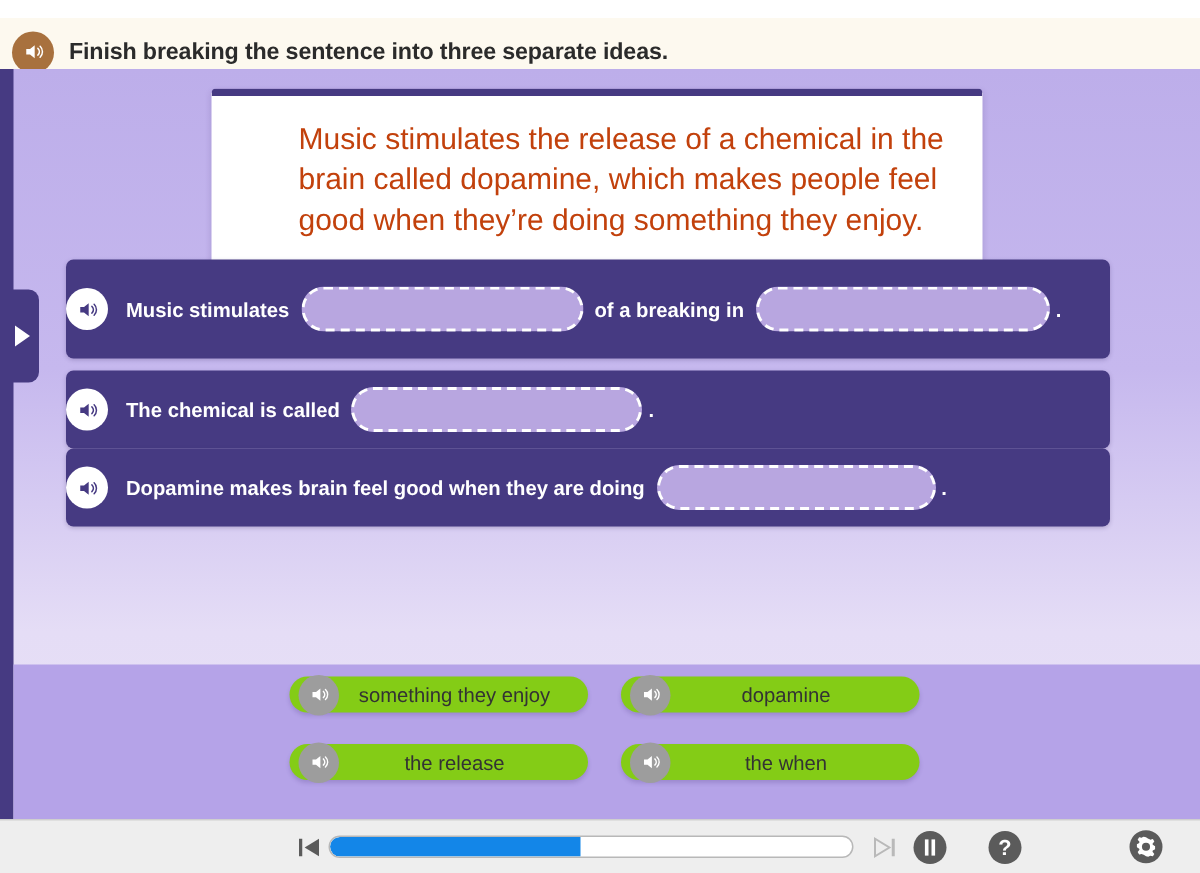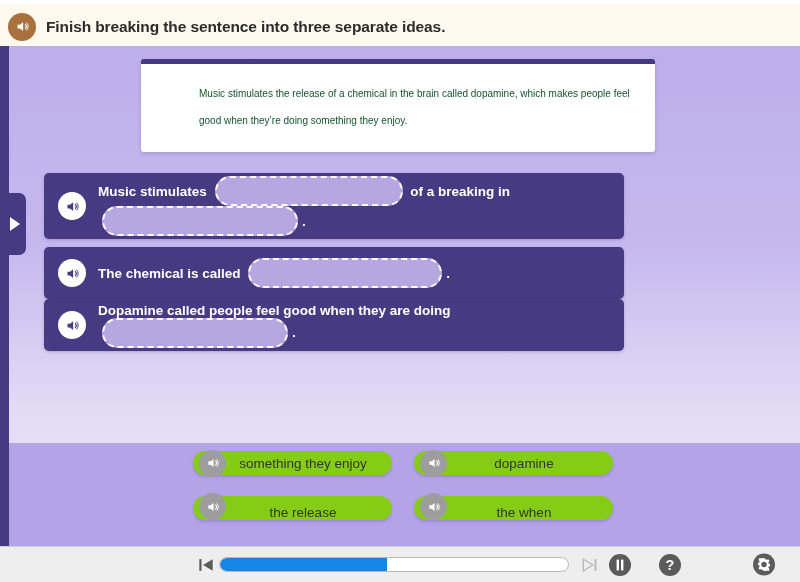--- a/index.html
+++ b/index.html
@@ -17,21 +17,21 @@
   .app {
     position: relative;
     width: 800px;
     height: 582px;
     box-sizing: border-box;
   }
 
   
   .header {
     position: absolute;
-    left: 0; top: 4px;
+    left: 0; top: 12px;
     width: 800px;
     height: 46px;
     background: #fdf9ef;
     border-bottom: 1px solid #e2dccb;
     display: flex;
     align-items: center;
     box-sizing: border-box;
   }
   .header-audio {
     width: 28px;
@@ -84,36 +84,35 @@
     top: 59px;
     width: 514px;
     box-sizing: border-box;
     background: #ffffff;
     border-top: 5px solid #463a82;
     border-radius: 3px;
     padding: 16px 22px 18px 58px;
     box-shadow: 0 2px 4px rgba(60,40,110,0.18);
   }
   .sentence-text {
-    font-size: 10px;
+    font-size: 20px;
     line-height: 27px;
-    color: #14532d;
+    color: #c2410c;
   }
 
   
   .row {
     position: absolute;
     left: 44px;
-    width: 580px;
+    width: 696px;
     box-sizing: border-box;
     background: #463a82;
     border-radius: 5px;
     display: flex;
     align-items: center;
-    padding-left: 14px;
     box-shadow: 0 1px 3px rgba(50,35,95,0.25);
   }
   .row-1 { top: 173px; height: 66px; }
   .row-2 { top: 247px; height: 52px; }
   .row-3 { top: 299px; height: 52px; }
 
   .row-audio {
     width: 28px;
     height: 28px;
     border-radius: 50%;
@@ -178,21 +177,21 @@
     display: flex;
     align-items: center;
     box-shadow: 0 2px 3px rgba(70,50,120,0.22);
     box-sizing: border-box;
     padding-left: 6px;
     padding-right: 12px;
   }
   .chip-c1 { left: 193px; width: 199px; }
   .chip-c2 { left: 414px; width: 199px; }
   .chip-r1 { top: 451px; }
-  .chip-r2 { top: 496px; align-items: flex-end; }
+  .chip-r2 { top: 496px; }
 
   .chip-audio {
     width: 27px;
     height: 27px;
     border-radius: 50%;
     background: #9d9d9d;
     display: flex;
     align-items: center;
     justify-content: center;
     flex: 0 0 auto;
@@ -328,21 +327,21 @@
 
   <div class="row row-3">
     <div class="row-audio">
       <svg width="15" height="15" viewBox="0 0 24 24" aria-hidden="true">
         <path d="M4 9v6h4l5 4V5L8 9H4z" fill="#463a82"></path>
         <path d="M16.5 8.5a5 5 0 0 1 0 7" stroke="#463a82" stroke-width="1.8" fill="none" stroke-linecap="round"></path>
         <path d="M18.8 6.2a8 8 0 0 1 0 11.6" stroke="#463a82" stroke-width="1.6" fill="none" stroke-linecap="round"></path>
       </svg>
     </div>
     <div class="row-content">
-      <span class="row-frag">Dopamine called people feel good when they are doing </span>
+      <span class="row-frag">Dopamine makes brain feel good when they are doing </span>
       <span class="blank blank-w4"></span>
       <span class="row-frag">.</span>
     </div>
   </div>
 
   <div class="chip chip-c1 chip-r1">
     <span class="chip-audio">
       <svg width="14" height="14" viewBox="0 0 24 24" aria-hidden="true">
         <path d="M4 9v6h4l5 4V5L8 9H4z" fill="#ffffff"></path>
         <path d="M16.5 8.5a5 5 0 0 1 0 7" stroke="#ffffff" stroke-width="1.8" fill="none" stroke-linecap="round"></path>

